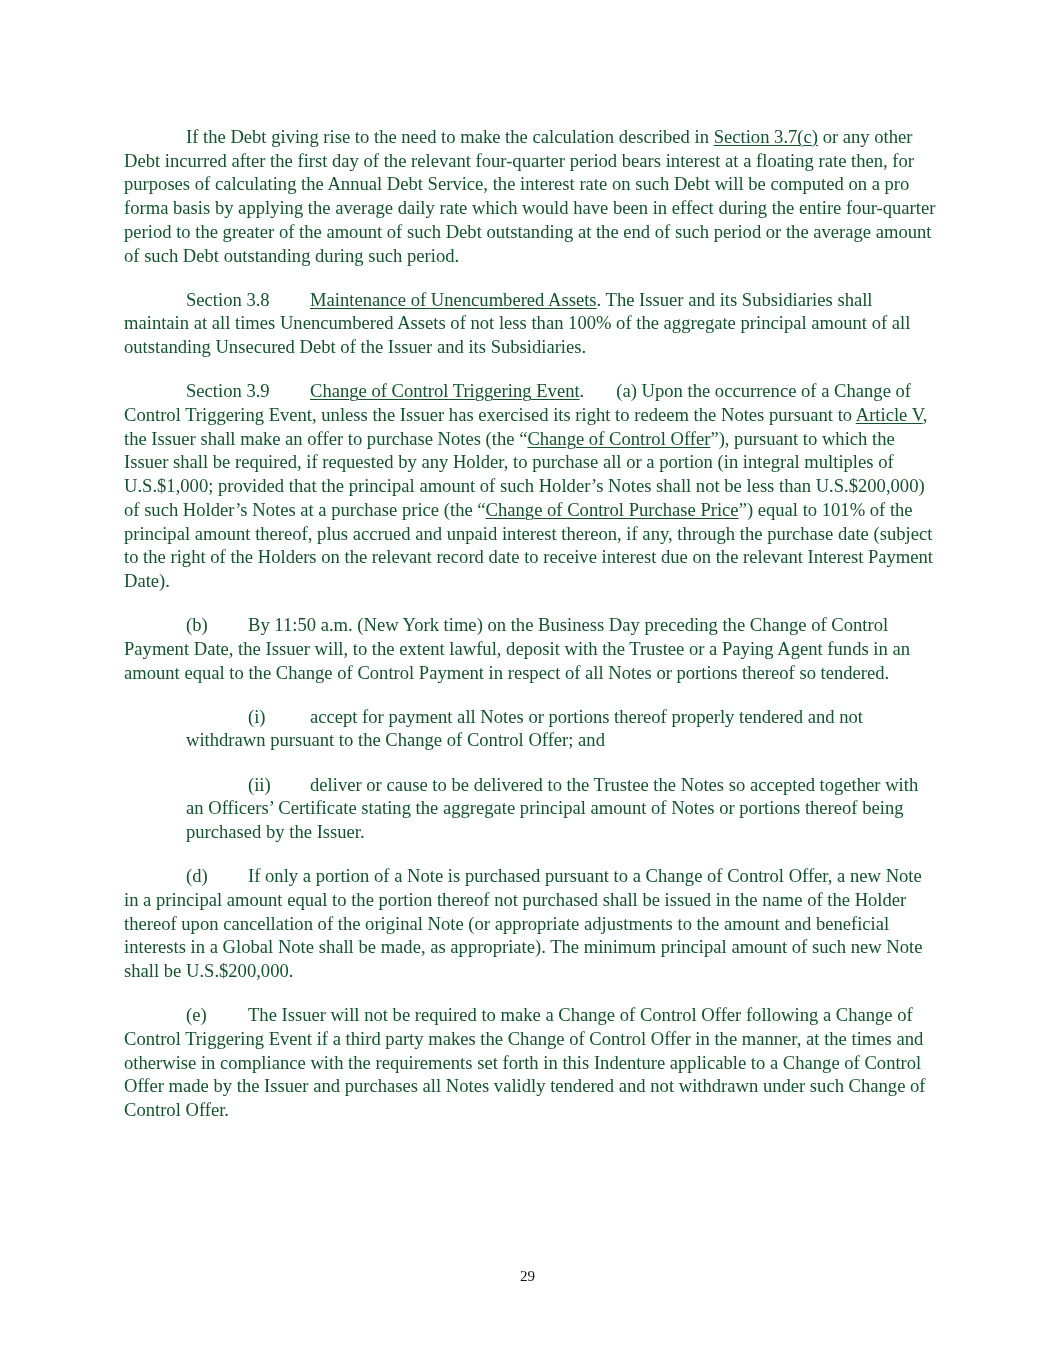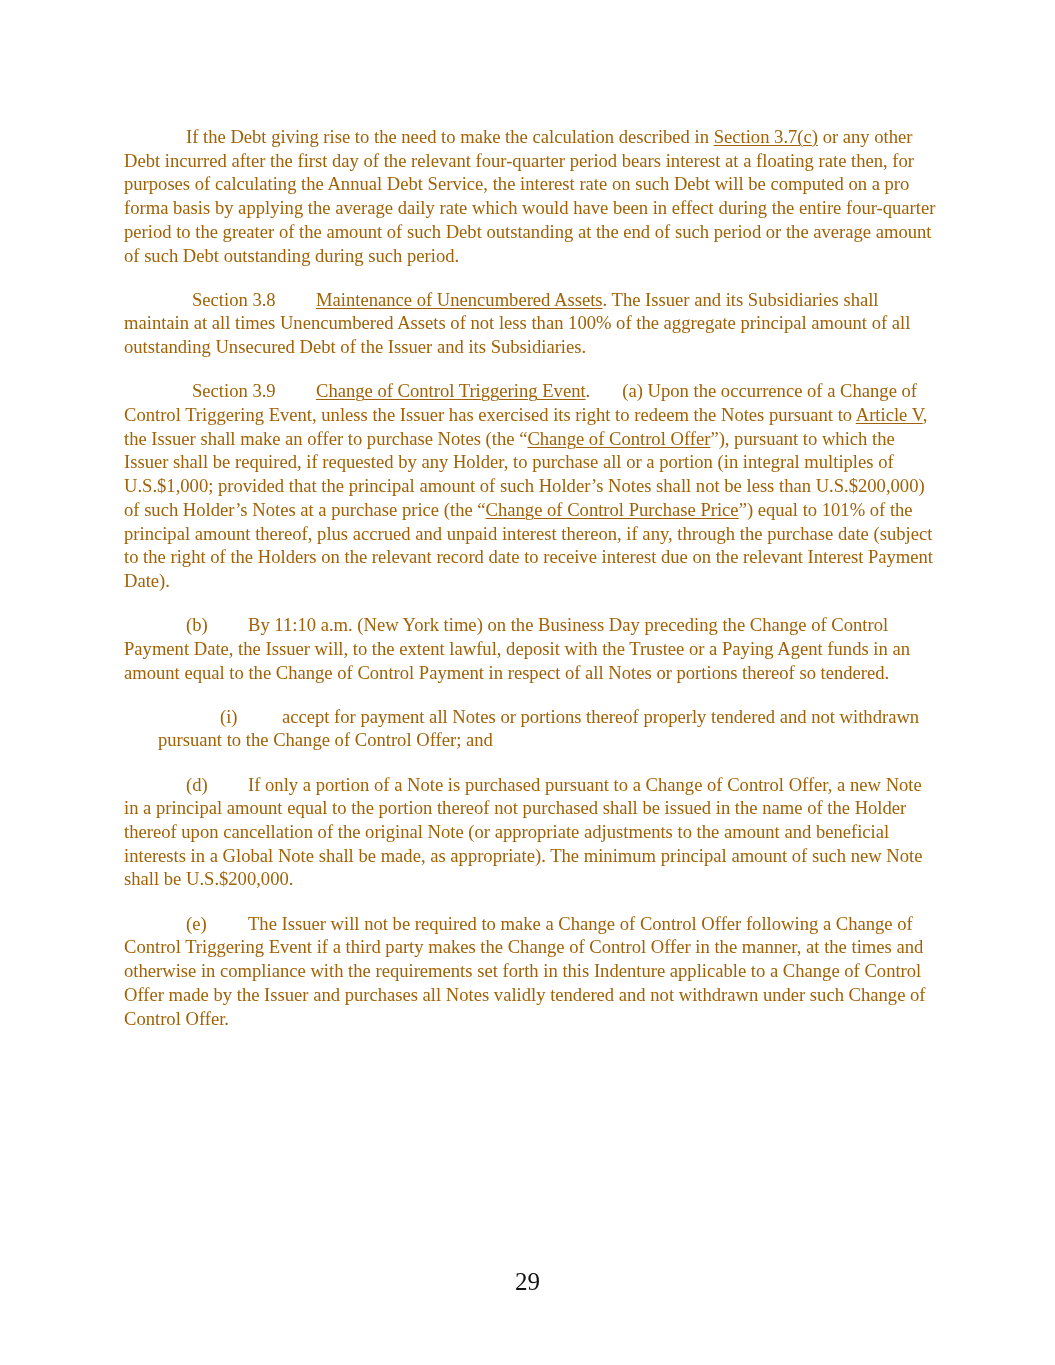--- a/index.html
+++ b/index.html
@@ -1,50 +1,51 @@
 <!DOCTYPE html>
 <html><head>
 <meta charset="utf-8">
 <style>
   html, body { margin: 0; padding: 0; background: #ffffff; }
   body { width: 1055px; height: 1365px; position: relative; overflow: hidden; }
   .page {
     position: absolute; left: 124px; top: 125px; width: 812px;
     font-family: "Liberation Serif", "DejaVu Serif", serif;
-    font-size: 18.6px; line-height: 23.7px; color: #a16207;
+    font-size: 18.6px; line-height: 23.7px; color: #14532d;
   }
   p { margin: 0 0 20.5px 0; }
   .ind { text-indent: 62px; }
   .u { text-decoration: underline; text-underline-offset: 2px; text-decoration-thickness: 1px; }
   .i { }
-  .sec-num { display: inline-block; width: 124px; text-indent: 0; margin-left: 6px; }
+  .sec-num { display: inline-block; width: 124px; text-indent: 0; }
   .lbl { display: inline-block; width: 62px; text-indent: 0; }
-  .sub { margin-left: 34px; text-indent: 62px; }
+  .sub { margin-left: 62px; text-indent: 62px; }
   .c-line { text-indent: 62px; }
   .page-number {
     position: absolute; top: 1268px; left: 0; width: 1055px; text-align: center;
-    font-family: "Liberation Serif", "DejaVu Serif", serif; font-size: 25px; color: #111111;
+    font-family: "Liberation Serif", "DejaVu Serif", serif; font-size: 15px; color: #111111;
   }
 </style>
 </head>
 <body>
 
 <div class="page">
 
   <p class="ind"><span>If the Debt giving rise to the need to make the calculation described in </span><span class="u">Section 3.7(c)</span><span> or any other Debt incurred after the first day of the relevant four-quarter period bears interest at a floating rate then, for purposes of calculating the Annual Debt Service, the interest rate on such Debt will be computed on a pro forma basis by applying the average daily rate which would have been in effect during the entire four-quarter period to the greater of the amount of such Debt outstanding at the end of such period or the average amount of such Debt outstanding during such period.</span></p>
 
   <p class="ind"><span class="sec-num">Section 3.8</span><span class="u">Maintenance of Unencumbered Assets</span><span>. The Issuer and its Subsidiaries shall maintain at all times Unencumbered Assets of not less than 100% of the aggregate principal amount of all outstanding Unsecured Debt of the Issuer and its Subsidiaries.</span></p>
 
   <p class="ind"><span class="sec-num">Section 3.9</span><span class="u">Change of Control Triggering Event</span><span>.</span><span style="display:inline-block;width:32px;"></span><span>(a)</span><span> Upon the occurrence of a Change of Control Triggering Event, unless the Issuer has exercised its right to redeem the Notes pursuant to </span><span class="u">Article V</span><span>, the Issuer shall make an offer to purchase Notes (the “</span><span class="u">Change of Control Offer</span><span>”), pursuant to which the Issuer shall be required, if requested by any Holder, to purchase all or a portion (in integral multiples of U.S.$1,000; </span><span class="i">provided</span><span> that the principal amount of such Holder’s Notes shall not be less than U.S.$200,000) of such Holder’s Notes at a purchase price (the “</span><span class="u">Change of Control Purchase Price</span><span>”) equal to 101% of the principal amount thereof, plus accrued and unpaid interest thereon, if any, through the purchase date (subject to the right of the Holders on the relevant record date to receive interest due on the relevant Interest Payment Date).</span></p>
 
-  <p class="ind"><span class="lbl">(b)</span><span>By 11:10 a.m. (New York time) on the Business Day preceding the Change of Control Payment Date, the Issuer will, to the extent lawful, deposit with the Trustee or a Paying Agent funds in an amount equal to the Change of Control Payment in respect of all Notes or portions thereof so tendered.</span></p>
+  <p class="ind"><span class="lbl">(b)</span><span>By 11:50 a.m. (New York time) on the Business Day preceding the Change of Control Payment Date, the Issuer will, to the extent lawful, deposit with the Trustee or a Paying Agent funds in an amount equal to the Change of Control Payment in respect of all Notes or portions thereof so tendered.</span></p>
 
 
   <p class="sub"><span class="lbl">(i)</span><span>accept for payment all Notes or portions thereof properly tendered and not withdrawn pursuant to the Change of Control Offer; and</span></p>
 
+  <p class="sub"><span class="lbl">(ii)</span><span>deliver or cause to be delivered to the Trustee the Notes so accepted together with an Officers’ Certificate stating the aggregate principal amount of Notes or portions thereof being purchased by the Issuer.</span></p>
 
   <p class="ind"><span class="lbl">(d)</span><span>If only a portion of a Note is purchased pursuant to a Change of Control Offer, a new Note in a principal amount equal to the portion thereof not purchased shall be issued in the name of the Holder thereof upon cancellation of the original Note (or appropriate adjustments to the amount and beneficial interests in a Global Note shall be made, as appropriate). The minimum principal amount of such new Note shall be U.S.$200,000.</span></p>
 
   <p class="ind"><span class="lbl">(e)</span><span>The Issuer will not be required to make a Change of Control Offer following a Change of Control Triggering Event if a third party makes the Change of Control Offer in the manner, at the times and otherwise in compliance with the requirements set forth in this Indenture applicable to a Change of Control Offer made by the Issuer and purchases all Notes validly tendered and not withdrawn under such Change of Control Offer.</span></p>
 
 </div>
 
 <div class="page-number">29</div>
 
 </body></html>

